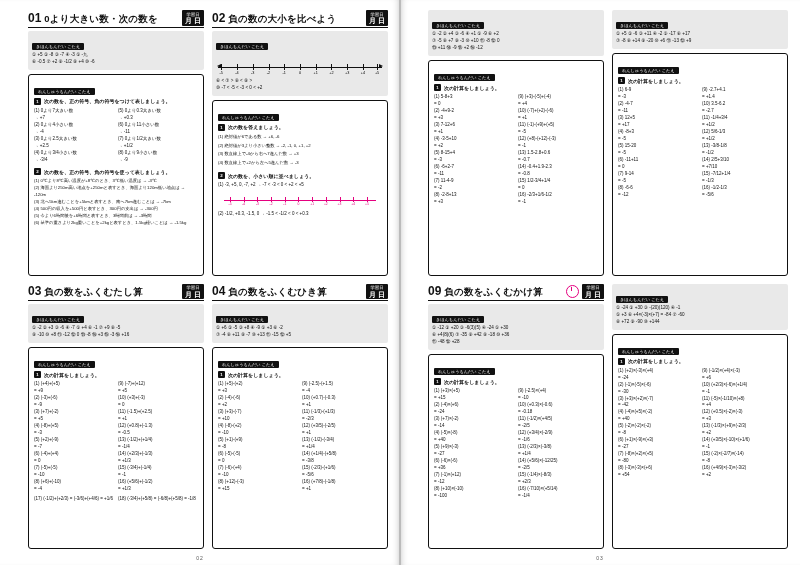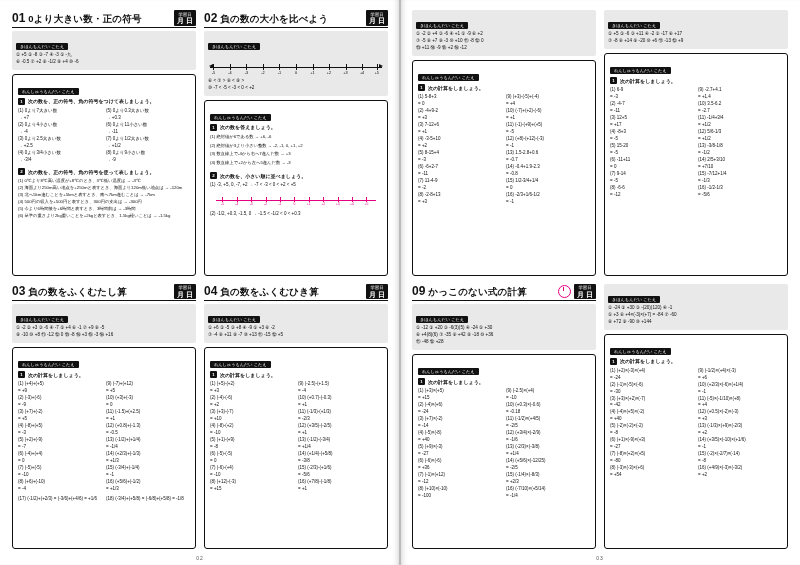--- a/index.html
+++ b/index.html
@@ -12,21 +12,21 @@
   .spread{
     position:relative;width:800px;height:565px;
     display:flex;
     background:#f2f2f2;
   }
   .page{
     position:relative;
     width:400px;height:565px;
     background:#ffffff;
     box-sizing:border-box;
-    padding:10px 12px 16px 12px;
+    padding:10px 12px 16px 28px;
   }
   .page.left{box-shadow:inset -6px 0 10px -8px rgba(0,0,0,.45);}
   .page.right{box-shadow:inset 6px 0 10px -8px rgba(0,0,0,.45);}
   .gutter{
     position:absolute;left:399px;top:0;width:2px;height:565px;
     background:linear-gradient(to right,#d8d8d8,#9e9e9e,#d8d8d8);
     z-index:40;
   }
   .grid{
     display:grid;
@@ -139,21 +139,21 @@
 <div class="spread">
   <div class="gutter"></div>
 
   <div class="page left">
     <div class="grid">
 
       <div class="unit">
         <div class="uhead">
           <div class="utitle">
             <span class="unum">01</span>
-            <span>0より大きい数・正の符号</span>
+            <span>0より大きい数・次の数を</span>
           </div>
           <div class="ubadge">
             <span>学習日</span>
             <span class="b2">月  日</span>
           </div>
         </div>
         <div class="strip">
           <span class="striptag">きほんもんだい こたえ</span>
           <div class="sline ans">① +5  ② -8  ③ -7   ④ -3   ⑤ -九</div>
           <div class="sline ans">⑥ -0.5  ⑦ +2   ⑧ -1/2  ⑨ +4   ⑩ -6</div>
@@ -530,21 +530,21 @@
               <div class="line ans">= -5/6</div>
             </div>
           </div>
         </div>
       </div>
 
       <div class="unit">
         <div class="uhead">
           <div class="utitle">
             <span class="unum">09</span>
-            <span>かっこのない式の計算</span>
+            <span>負の数をふくむかけ算</span>
           </div>
           <div style="display:flex;align-items:center">
             <span class="timer"></span>
             <div class="ubadge">
               <span>学習日</span>
               <span class="b2">月  日</span>
             </div>
           </div>
         </div>
         <div class="strip">

